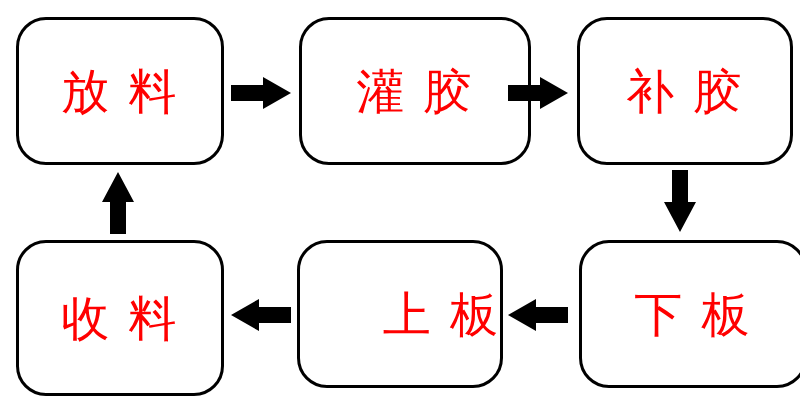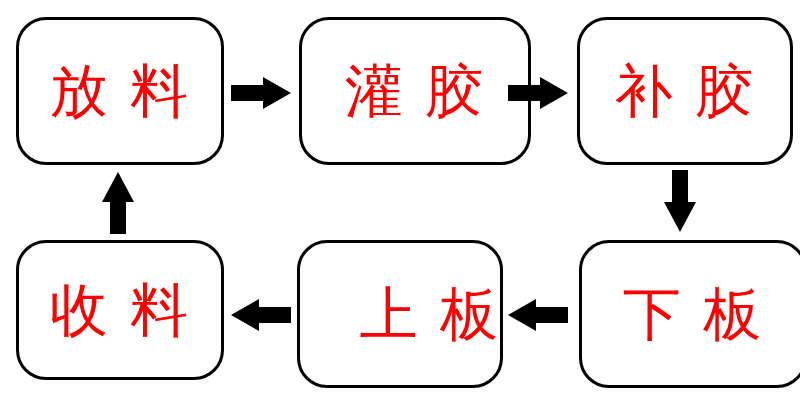--- a/index.html
+++ b/index.html
@@ -20,21 +20,21 @@
     box-sizing: border-box;
     border: 3px solid var(--line, #000000);
     border-radius: 30px;
     background: #ffffff;
     display: flex;
     align-items: center;
     justify-content: center;
   }
   .node-label {
     color: var(--accent, #ff0000);
-    font-size: 58px;
+    font-size: 48px;
     line-height: 1;
     letter-spacing: 2px;
     white-space: nowrap;
     user-select: none;
   }
   .arrow {
     position: absolute;
   }
   .arrow svg {
     display: block;
@@ -42,21 +42,21 @@
     height: 100%;
   }
   .arrow polygon {
     fill: var(--line, #000000);
   }
 
   
   #node-fangliao  { left: 16px;  top: 17px;  width: 208px; height: 148px; }
   #node-guanjiao  { left: 299px; top: 17px;  width: 232px; height: 148px; }
   #node-bujiao    { left: 577px; top: 17px;  width: 216px; height: 148px; }
-  #node-shouliao  { left: 16px;  top: 240px; width: 208px; height: 140px; }
+  #node-shouliao  { left: 16px;  top: 240px; width: 208px; height: 156px; }
   #node-shangban  { left: 297px; top: 240px; width: 206px; height: 148px; justify-content: flex-end; }
   #node-xiaban    { left: 579px; top: 240px; width: 228px; height: 148px; }
 
   
   #arrow-1 { left: 231px; top: 77px;  width: 60px; height: 32px; } 
   #arrow-2 { left: 508px; top: 77px;  width: 60px; height: 32px; } 
   #arrow-3 { left: 664px; top: 170px; width: 32px; height: 62px; } 
   #arrow-4 { left: 508px; top: 299px; width: 60px; height: 32px; } 
   #arrow-5 { left: 231px; top: 299px; width: 60px; height: 32px; } 
   #arrow-6 { left: 102px; top: 172px; width: 32px; height: 62px; } 

